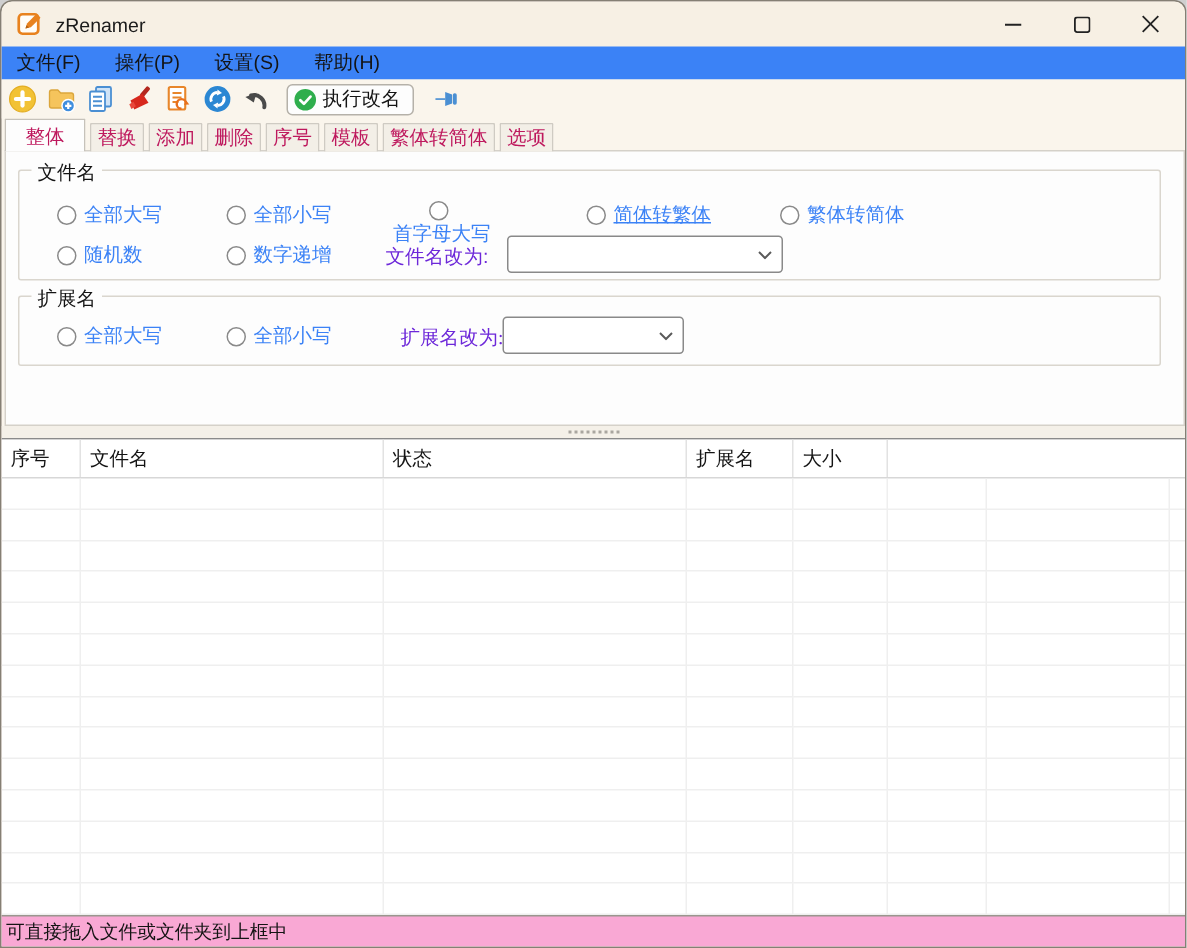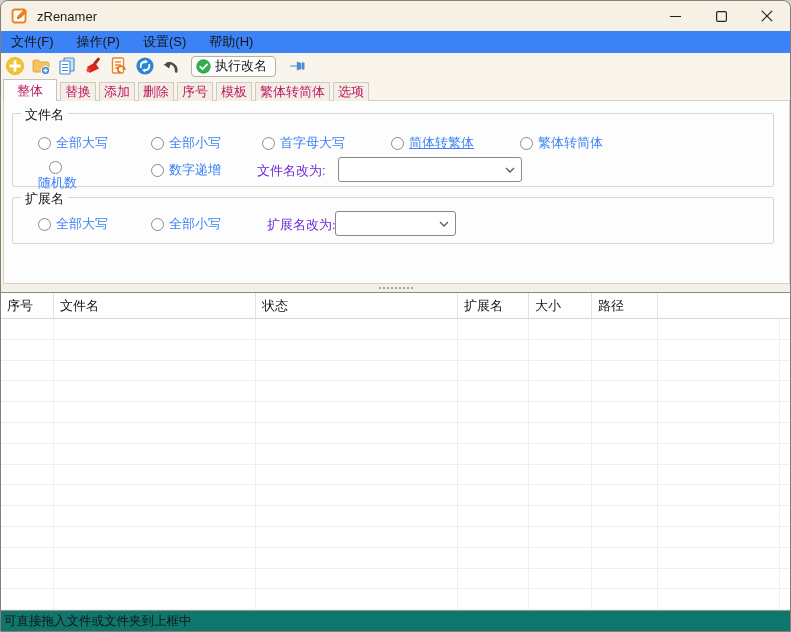--- a/index.html
+++ b/index.html
@@ -61,21 +61,21 @@
   .cols{display:grid;grid-template-columns:53px 202px 202px 71px 63px 66px 122px 1fr;}
   .thead{height:26px;border-bottom:1px solid #d7d7d7;background:#fff;}
   .th{font-size:13px;color:#141414;line-height:25px;padding:0 6px;border-right:1px solid #e2e2e2;
       white-space:nowrap;overflow:hidden;}
   .th:last-child{border-right:none;}
   .trow{height:20.8px;}
   .tc{border-right:1px solid #efefef;border-bottom:1px solid #efefef;height:20.8px;}
   .tc:last-child{border-right:none;}
 
   
-  .statusbar{position:absolute;left:0;top:609px;width:100%;height:21px;background:#0f766e;
+  .statusbar{position:absolute;left:0;top:609px;width:100%;height:21px;background:#f9a8d4;
              border-top:1px solid #9a968e;display:flex;align-items:center;}
   .statusbar span{font-size:12.5px;color:#141414;padding-left:3px;}
 </style>
 </head>
 <body>
 
 <div class="window">
 
   <div class="titlebar">
     <span class="appicon">
@@ -205,34 +205,34 @@
       <span class="gb-title">文件名</span>
 
       <label class="radio" style="left:25px;top:20px;">
         <span class="dot"></span>
         <span>全部大写</span>
       </label>
       <label class="radio" style="left:138px;top:20px;">
         <span class="dot"></span>
         <span>全部小写</span>
       </label>
-      <label class="radio" style="left:249px;top:20px;">
+      <label class="radio" style="left:249px;top:20px;flex-direction:column;">
         <span class="dot"></span>
         <span>首字母大写</span>
       </label>
       <label class="radio" style="left:378px;top:20px;text-decoration:underline;">
         <span class="dot"></span>
         <span>简体转繁体</span>
       </label>
       <label class="radio" style="left:507px;top:20px;">
         <span class="dot"></span>
         <span>繁体转简体</span>
       </label>
 
-      <label class="radio" style="left:25px;top:47px;flex-direction:column;">
+      <label class="radio" style="left:25px;top:47px;">
         <span class="dot"></span>
         <span>随机数</span>
       </label>
       <label class="radio" style="left:138px;top:47px;">
         <span class="dot"></span>
         <span>数字递增</span>
       </label>
 
       <span class="combolabel" style="left:244px;top:48px;">文件名改为:</span>
       <div class="combo" style="left:325px;top:43px;width:184px;">
@@ -273,21 +273,20 @@
     <div class="grip"></div>
   </div>
 
   <div class="table">
     <div class="thead cols">
       <div class="th">序号</div>
       <div class="th">文件名</div>
       <div class="th">状态</div>
       <div class="th">扩展名</div>
       <div class="th">大小</div>
-      <div class="th">路径</div>
       <div class="th"></div>
     </div>
     <div id="tbody">
         <div class="trow cols">
           <div class="tc"></div>
           <div class="tc"></div>
           <div class="tc"></div>
           <div class="tc"></div>
           <div class="tc"></div>
           <div class="tc"></div>

